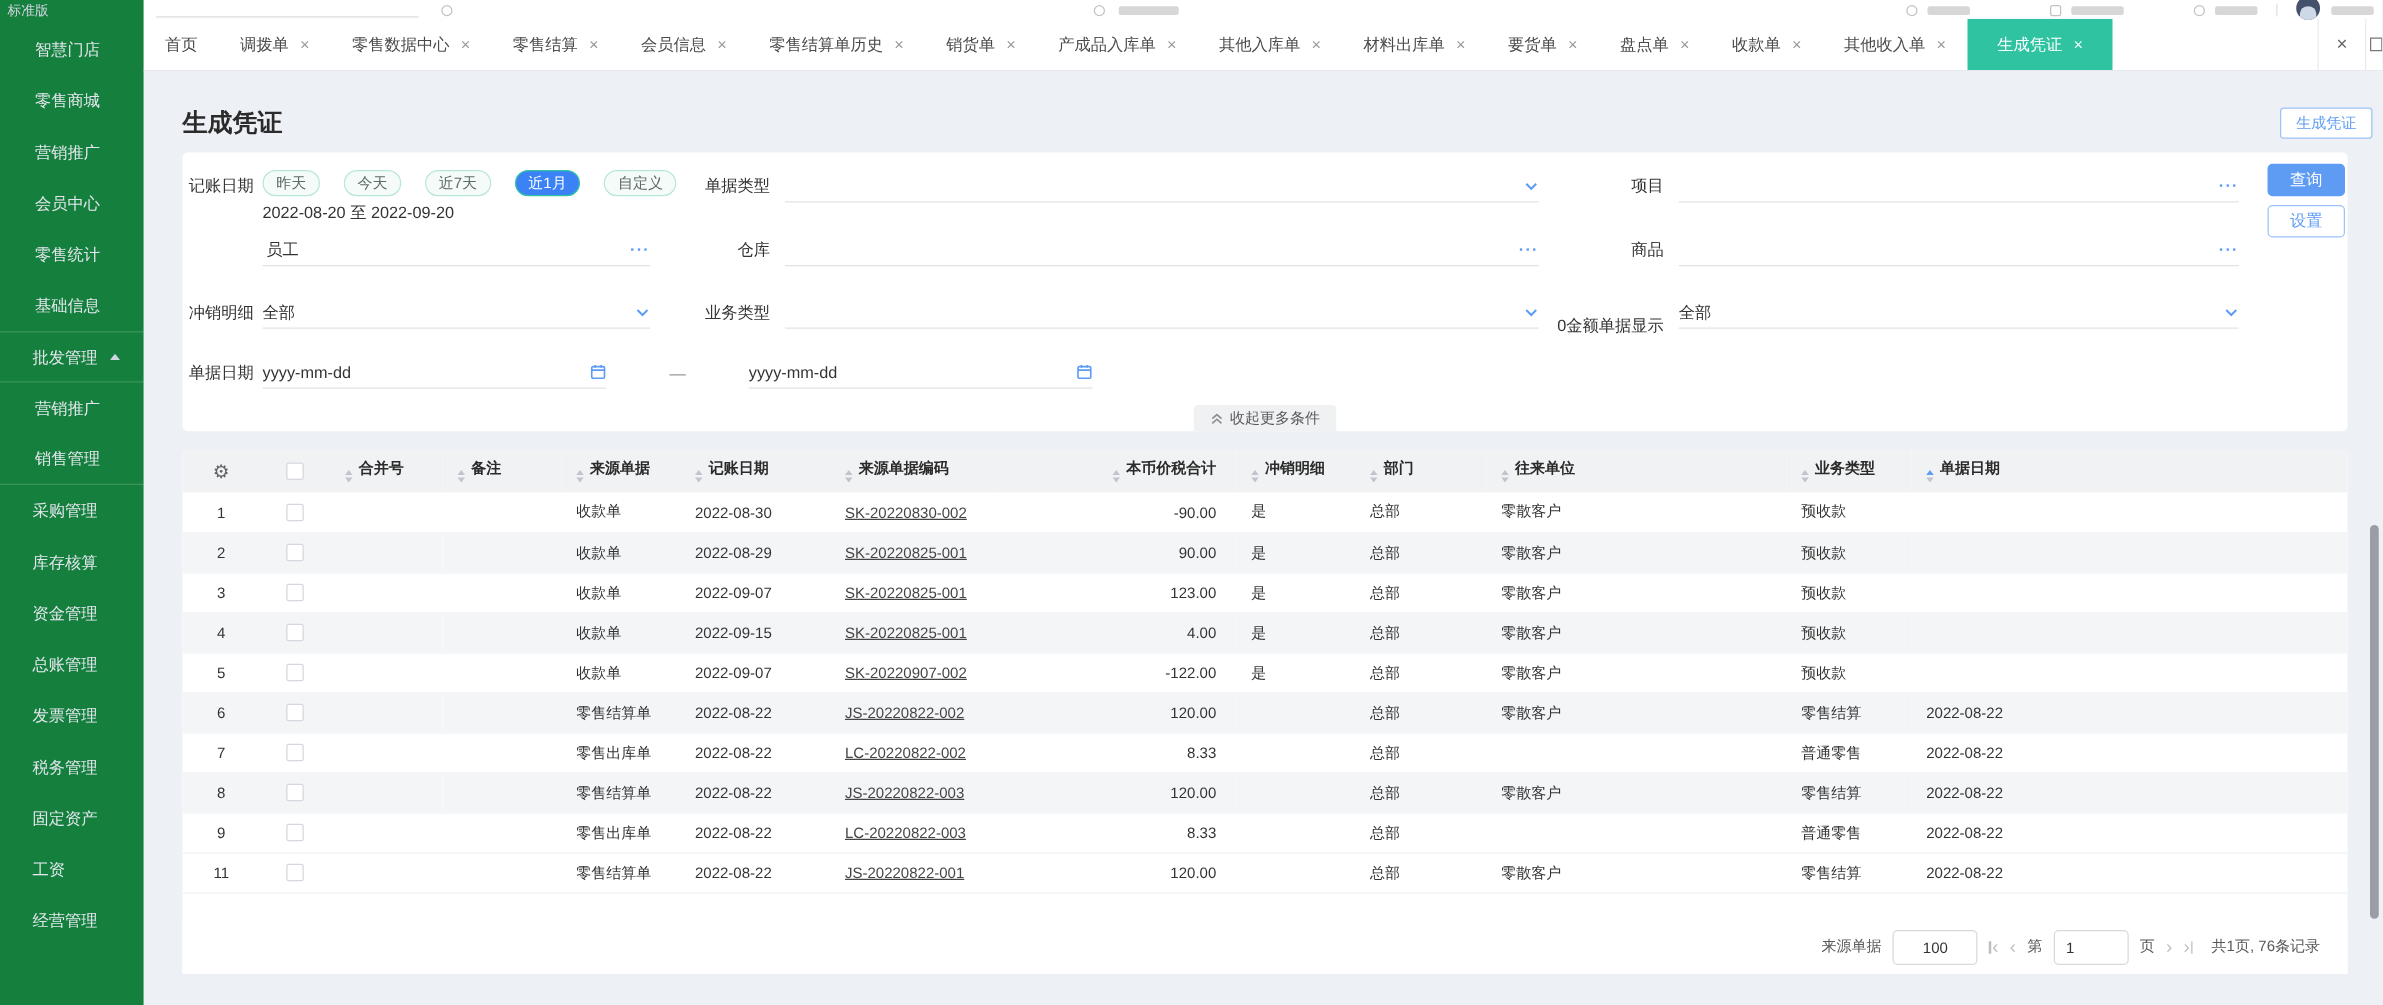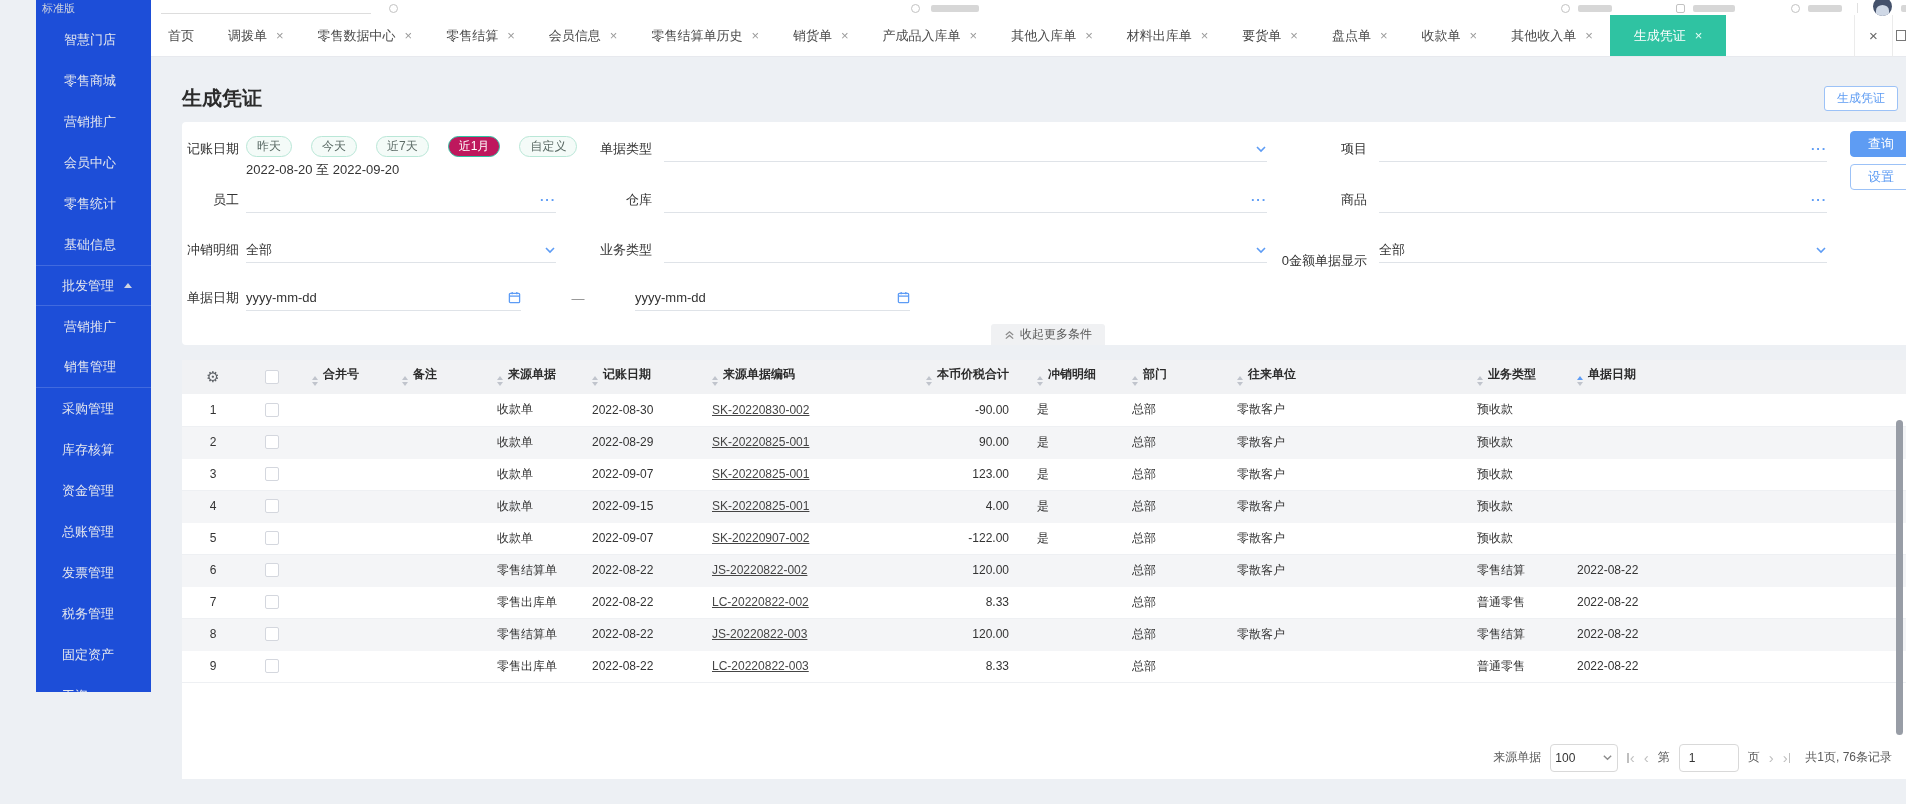--- a/index.html
+++ b/index.html
@@ -1,21 +1,21 @@
 <!DOCTYPE html>
 <html><head>
 <meta charset="utf-8">
 <style>
   * { margin:0; padding:0; box-sizing:border-box; }
   html,body { width:1906px; height:804px; overflow:hidden; }
   body { font-family:"Liberation Sans","DejaVu Sans",sans-serif; font-size:13px; color:#333; background:#edf0f4; }
   .app { display:flex; width:1906px; height:804px; }
 
   
-  .sidebar { width:115px; height:692px; background:#1d4ed8; color:#e3e6ee; flex:none; overflow:hidden;margin-left:36px; }
+  .sidebar { width:115px; height:804px; background:#15803d; color:#e3e6ee; flex:none; overflow:hidden; }
   .version { font-size:11px; color:#cdd2de; padding:1px 6px 3px 6px; }
   .snav-item { height:41px; display:flex; align-items:center; cursor:pointer; font-size:13px; }
   .snav-item.section { padding-left:26px; }
   .snav-item.child { padding-left:28px; }
   .snav-item.divtop { border-top:1px solid rgba(255,255,255,.16); }
   .snav-item.divbot { border-bottom:1px solid rgba(255,255,255,.16); }
   .tri-up { width:0; height:0; border:4px solid transparent; border-bottom:5px solid #cfd4e0; margin-left:10px; margin-top:-4px; }
 
   
   .main { flex:1; display:flex; flex-direction:column; position:relative; min-width:0; }
@@ -55,21 +55,21 @@
   .lab-c2 { left:360px; width:110px; }
   .lab-c3 { left:1075px; width:110px; }
   .ufield { position:absolute; height:26px; border-bottom:1px solid #dfe3e8; display:flex; align-items:center; }
   .ufield .val { font-size:13px; color:#333; flex:1; }
   .f-c1 { left:64px; width:310px; }
   .f-c2 { left:482px; width:603px; }
   .f-c3 { left:1197px; width:448px; }
   .dots { color:#5d9cf5; font-weight:bold; font-size:13px; letter-spacing:1px; }
   .pillrow { position:absolute; left:64px; top:14px; display:flex; gap:19px; align-items:flex-start; }
   .pill { height:21px; line-height:19px; padding:0 10px; border-radius:11px; border:1px solid #b9e7d7; background:#f4fbf8; color:#5c6b66; font-size:12px; cursor:pointer; white-space:nowrap; }
-  .pill.active { background:#be185d; border-color:#2fc3a2; color:#fff; }
+  .pill.active { background:#3b82f6; border-color:#2fc3a2; color:#fff; }
   .rangetext { position:absolute; left:64px; top:39px; font-size:13px; color:#333; }
   .q-btn { position:absolute; left:1668px; width:62px; height:26px; border-radius:4px; font-size:13px; cursor:pointer; }
   .q-btn.primary { top:9px; background:#5e9cf3; border:1px solid #5e9cf3; color:#fff; }
   .q-btn.ghost { top:42px; background:#fff; border:1px solid #9cc2f7; color:#5e9cf3; }
   .collapse-btn { position:absolute; left:50%; transform:translateX(-50%); bottom:0; height:21px; background:#f0f1f3; border-radius:3px 3px 0 0; display:flex; align-items:center; gap:5px; padding:0 13px; font-size:12px; color:#595959; cursor:pointer; }
   .datewrap { position:absolute; left:64px; top:163px; display:flex; align-items:center;gap:40px; }
   .dinput { width:275px; height:26px; border-bottom:1px solid #dfe3e8; display:flex; align-items:center; justify-content:space-between; }
   .dsep { width:34px; text-align:center; color:#8c8c8c; }
 
   
@@ -87,21 +87,21 @@
   .gear { font-size:15px; color:#5f6368; cursor:pointer; }
   .sort { display:inline-flex; flex-direction:column; margin-right:5px; vertical-align:-2px; }
   .sort i { width:0; height:0; border:3.5px solid transparent; display:block; }
   .sort .up { border-bottom:4.5px solid #c0c4cc; margin-bottom:2px; }
   .sort .dn { border-top:4.5px solid #c0c4cc; }
   .sort.sorted .up { border-bottom-color:#5d9cf5; }
   .code-link { color:#454545; text-decoration:underline; cursor:pointer; }
 
   
   .paging { position:absolute; left:0; right:0; bottom:0; height:43px; display:flex; align-items:center; justify-content:flex-end; gap:9px; padding-right:22px; background:#fff; font-size:12px; color:#595959; }
-  .pselect { width:68px; height:28px; border:1px solid #d9d9d9; border-radius:4px; display:flex; align-items:center; justify-content:space-between; padding:0 4px; color:#333; cursor:pointer; }
+  .pselect { width:68px; height:28px; border:1px solid #d9d9d9; border-radius:4px; display:flex; align-items:center; justify-content:space-between; padding:0 23px; color:#333; cursor:pointer; }
   .pinput { width:60px; height:28px; border:1px solid #d9d9d9; border-radius:4px; display:flex; align-items:center; padding:0 9px; color:#333; }
   .pbtn { display:flex; align-items:center; color:#bfbfbf; font-size:15px; cursor:pointer; gap:1px; }
   .pbtn .bar { width:1.5px; height:10px; background:#bfbfbf; display:inline-block; }
   .psummary { margin-left:6px; color:#595959; }
 
   .vscroll { position:fixed; right:3px; top:420px; width:7px; height:315px; background:#989da6; border-radius:4px; }
 </style>
 </head>
 <body>
 
@@ -285,21 +285,21 @@
               <path d="M2 4l4 4 4-4" fill="none" stroke="#5d9cf5" stroke-width="1.6"></path>
             </svg>
         </div>
 
         <span class="flabel lab-c3" style="top:14px;">项目</span>
         <div class="ufield f-c3" style="top:14px;">
           <span class="val"></span>
           <span class="dots">···</span>
         </div>
 
-        <span class="flabel lab-c1" style="top:65px;">员工</span>
+        <span class="flabel lab-c1" style="top:65px;margin-left:36px;">员工</span>
         <div class="ufield f-c1" style="top:65px;">
           <span class="val"></span>
           <span class="dots">···</span>
         </div>
 
         <span class="flabel lab-c2" style="top:65px;">仓库</span>
         <div class="ufield f-c2" style="top:65px;">
           <span class="val"></span>
           <span class="dots">···</span>
         </div>
@@ -566,20 +566,35 @@
                   <td class="al-c">零售出库单</td>
                   <td class="al-c">2022-08-22</td>
                   <td class=""><a class="code-link">LC-20220822-003</a></td>
                   <td class="al-r">8.33</td>
                   <td class=""></td>
                   <td class="">总部</td>
                   <td class=""></td>
                   <td class="">普通零售</td>
                   <td class="">2022-08-22</td>
                 </tr>
+                <tr class="odd">
+                  <td class="c-no">11</td>
+                  <td class="c-cb"><span class="cb"></span></td>
+                  <td class=""></td>
+                  <td class=""></td>
+                  <td class="al-c">零售结算单</td>
+                  <td class="al-c">2022-08-22</td>
+                  <td class=""><a class="code-link">JS-20220822-001</a></td>
+                  <td class="al-r">120.00</td>
+                  <td class=""></td>
+                  <td class="">总部</td>
+                  <td class="">零散客户</td>
+                  <td class="">零售结算</td>
+                  <td class="">2022-08-22</td>
+                </tr>
               </tbody>
           </table>
         </div>
 
         <div class="paging">
           <span>来源单据</span>
           <div class="pselect">
             <span>100</span>
             <svg width="11" height="11" viewBox="0 0 12 12">
                 <path d="M2 4l4 4 4-4" fill="none" stroke="#8c8c8c" stroke-width="1.5"></path>

